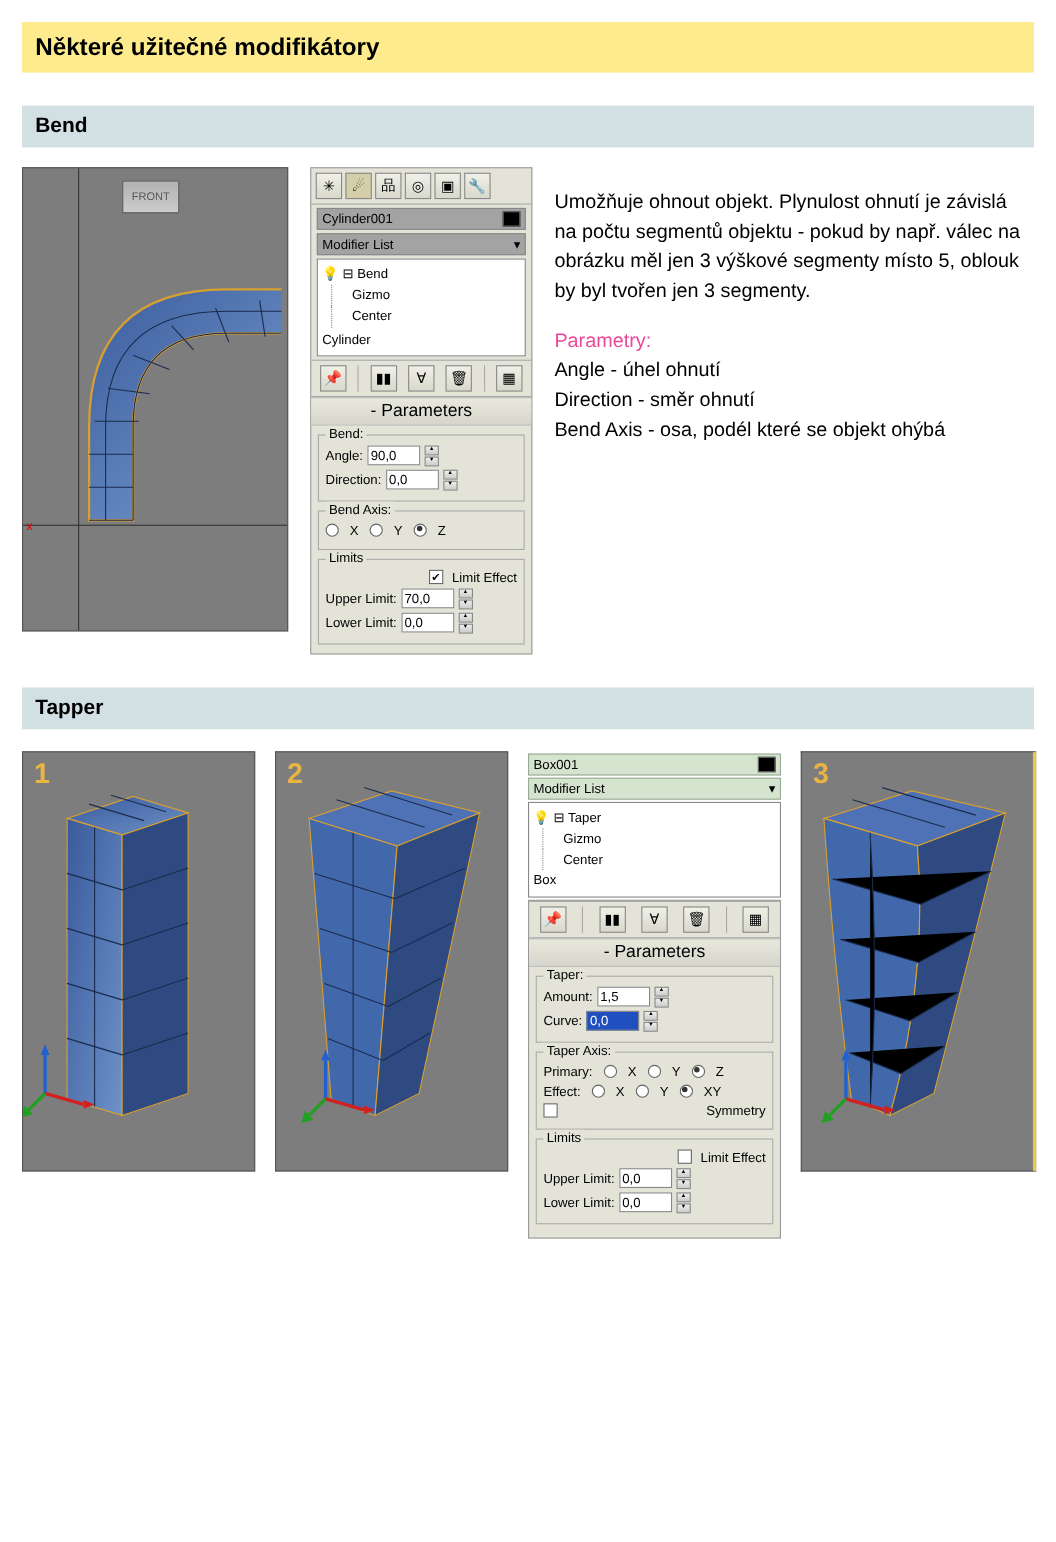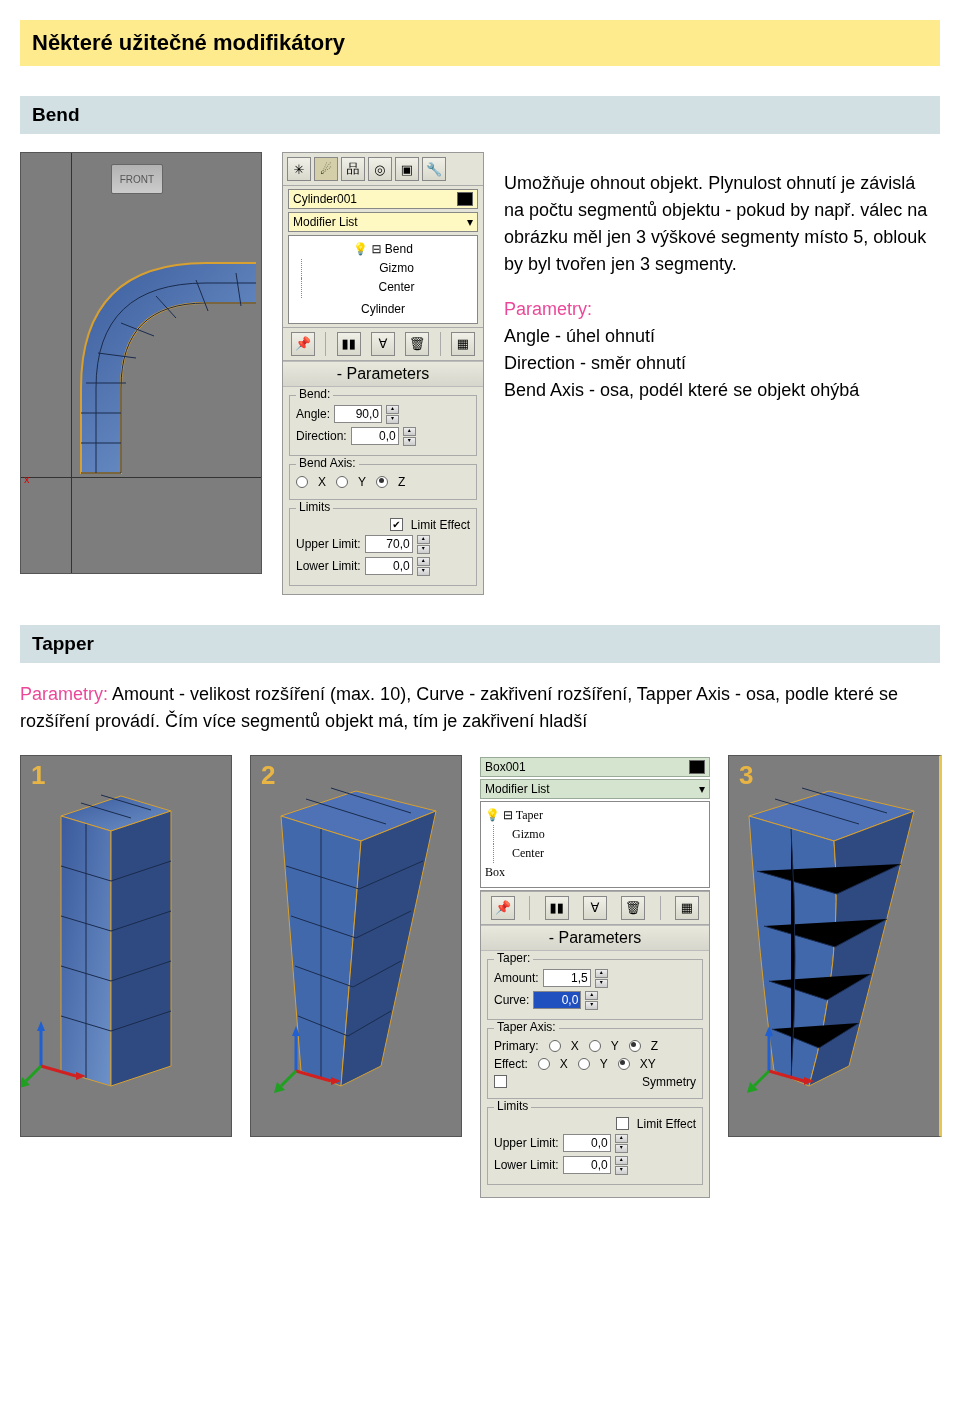--- a/index.html
+++ b/index.html
@@ -77,38 +77,37 @@
     width: 22px;
     height: 22px;
     background: linear-gradient(#f0f0e8,#d8d8cc);
     border: 1px solid #888;
     display: flex;
     align-items: center;
     justify-content: center;
     font-size: 13px;
   }
   .text-field {
-    background: #fef9c3;
+    background: #a3a3a3;
     border: 1px solid #888;
     padding: 2px 4px;
     margin: 3px 5px;
     font-size: 12px;
     display: flex;
     justify-content: space-between;
     align-items: center;
     text-align: center;
   }
   .tree {
     background: #fff;
     margin: 3px 5px;
     border: 1px solid #888;
     padding: 4px;
     font-size: 12px;
     line-height: 1.6;
-    text-align: center;
   }
   .tree-root { font-weight: normal; }
   .tree-child { padding-left: 18px; border-left: 1px dotted #888; margin-left: 8px; }
   .section-header {
     background: linear-gradient(#e8e8dd,#d6d6cc);
     border-top: 1px solid #bbb;
     border-bottom: 1px solid #bbb;
     text-align: center;
     padding: 3px 0;
     font-size: 16px;
@@ -132,21 +131,21 @@
     display: flex;
     align-items: center;
     margin: 3px 0;
     gap: 4px;
   }
   .spin-row label { flex: 0 0 auto; }
   .spin-input {
     background: #fff;
     border: 1px solid #888;
     width: 42px;
-    text-align: right;
+    text-align: left;
     padding: 1px 2px;
     font-size: 12px;
   }
   .spinner {
     display: flex;
     flex-direction: column;
     gap: 1px;
   }
   .spinner span {
     width: 11px;
@@ -217,21 +216,20 @@
     display:flex;
     justify-content:space-between;
   }
   .tree-sm {
     background: #fff;
     border: 1px solid #888;
     padding: 4px;
     font-size: 12px;
     line-height: 1.6;
     margin: 2px 0;
-    font-family: Liberation Serif, serif;
   }
 </style>
 </head>
 <body>
 
 <div class="h-yellow">Některé užitečné modifikátory</div>
 
 <div class="h-blue">Bend</div>
 
 <div class="row-top">
@@ -366,23 +364,20 @@
       <span>Angle - úhel ohnutí</span><br>
       <span>Direction - směr ohnutí</span><br>
       <span>Bend Axis - osa, podél které se objekt ohýbá</span>
     </p>
   </div>
 </div>
 
 <div class="h-blue">Tapper</div>
 
 <div class="desc">
-  <p>
-    <span class="param-label">Parametry:</span><span> Amount - velikost rozšíření (max. 10), Curve - zakřivení rozšíření, Tapper Axis - osa, podle které se rozšíření provádí. Čím více segmentů objekt má, tím je zakřivení hladší</span>
-  </p>
 </div>
 
 <div class="bottom-row">
 
   <div class="thumb">
     <div class="num-overlay">1</div>
     <svg width="210" height="380">
       <defs>
           <linearGradient id="b1" x1="0" y1="0" x2="1" y2="1">
             <stop offset="0" stop-color="#3a5a9c"></stop>

